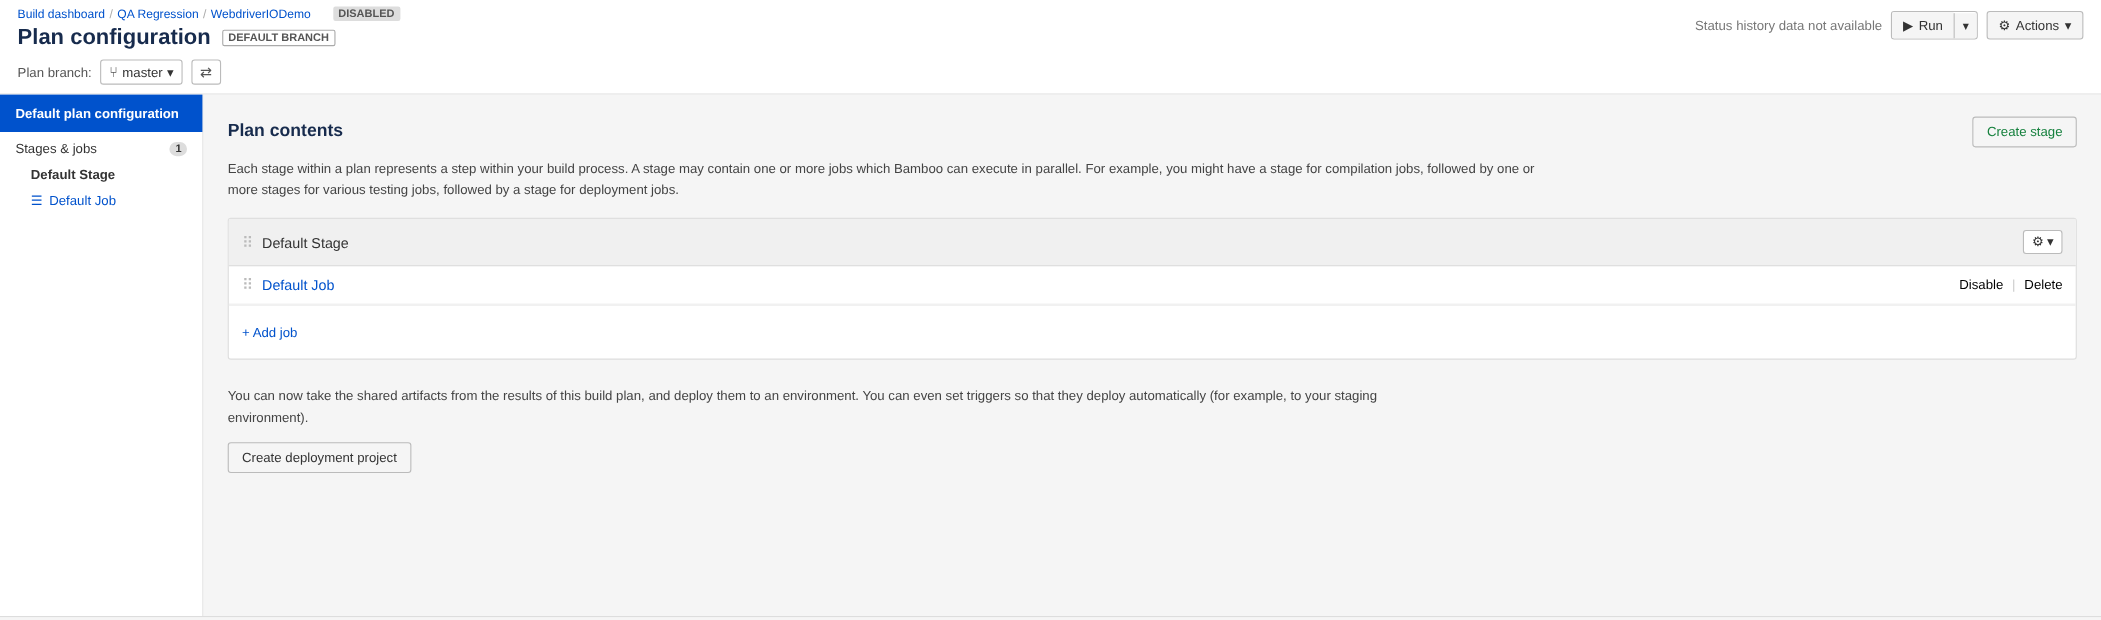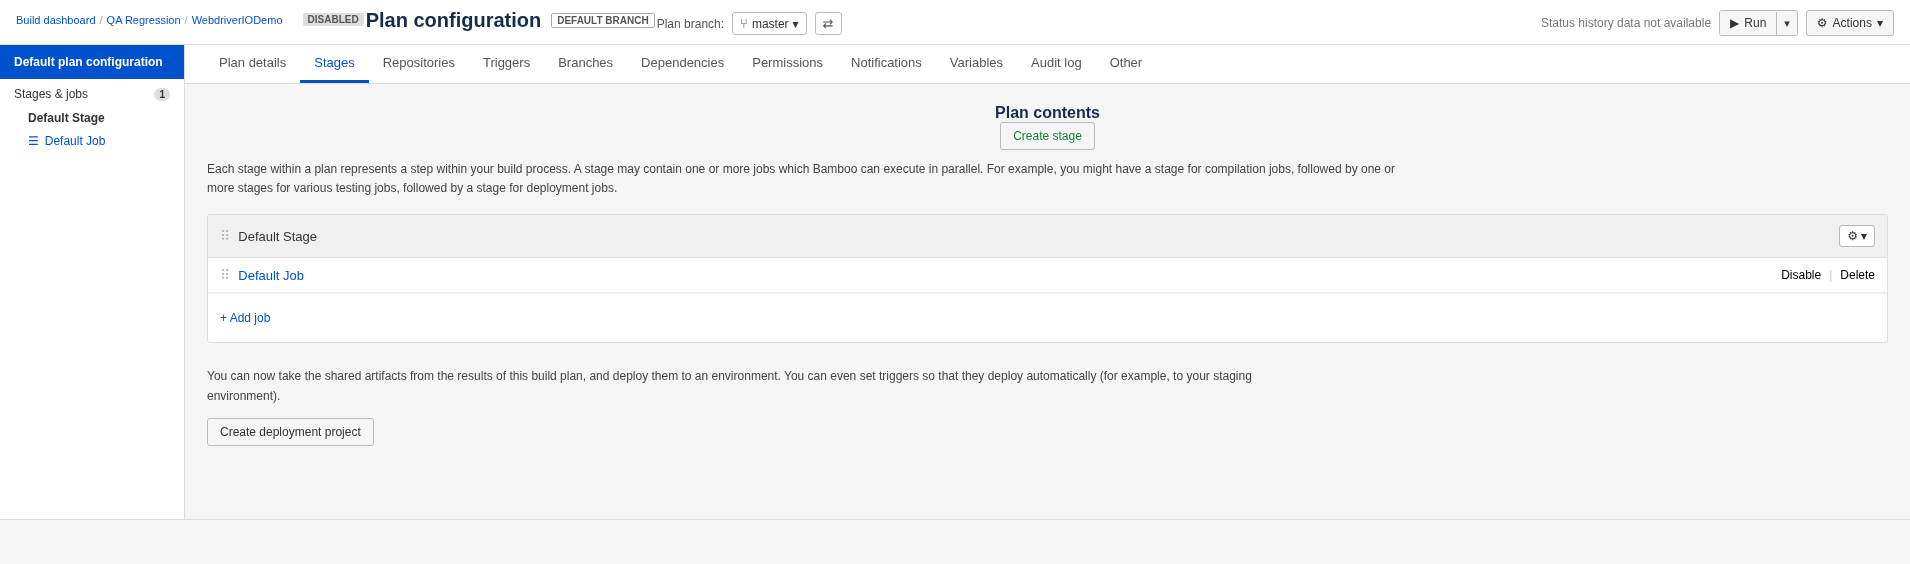--- a/index.html
+++ b/index.html
@@ -7,21 +7,21 @@
 
     
     .top-header {
       background: #fff;
       border-bottom: 1px solid #ddd;
       padding: 6px 16px 8px 16px;
       display: flex;
       align-items: flex-start;
       justify-content: space-between;
     }
-    .top-header-left { display: flex; flex-direction: row; gap: 2px; }
+    .top-header-left { display: flex; flex-direction: column; gap: 2px; }
     .breadcrumb { font-size: 11px; color: #555; display: flex; align-items: center; gap: 4px; margin-bottom: 2px; }
     .breadcrumb a { color: #0052cc; text-decoration: none; }
     .breadcrumb span { color: #555; }
     .breadcrumb .sep { color: #aaa; }
     .disabled-badge {
       background: #ddd;
       color: #555;
       font-size: 10px;
       font-weight: bold;
       padding: 1px 5px;
@@ -111,21 +111,20 @@
     }
     .tab.active { color: #0052cc; border-bottom-color: #0052cc; font-weight: 500; }
 
     
     .content-area { padding: 20px 22px; }
 
     
     .section-header {
       display: flex; align-items: center; justify-content: space-between;
       margin-bottom: 10px;
-      flex-direction: column;
     }
     .section-title { font-size: 16px; font-weight: 600; color: #172b4d; }
     .create-stage-btn {
       background: #f5f5f5; border: 1px solid #bbb; border-radius: 3px;
       padding: 6px 12px; font-size: 12px; color: #15803d; cursor: pointer;
     }
 
     .description-text { font-size: 12px; color: #444; line-height: 1.6; margin-bottom: 16px; max-width: 1200px; }
 
     
@@ -226,33 +225,20 @@
     </div>
     <div class="sidebar-subsection">Default Stage</div>
     <div class="sidebar-subitem">
       <span>☰</span>
       <span>Default Job</span>
     </div>
   </div>
 
   <div class="main-content">
 
-    <div class="tabs-bar">
-      <div class="tab">Plan details</div>
-      <div class="tab active">Stages</div>
-      <div class="tab">Repositories</div>
-      <div class="tab">Triggers</div>
-      <div class="tab">Branches</div>
-      <div class="tab">Dependencies</div>
-      <div class="tab">Permissions</div>
-      <div class="tab">Notifications</div>
-      <div class="tab">Variables</div>
-      <div class="tab">Audit log</div>
-      <div class="tab">Other</div>
-    </div>
 
     <div class="content-area">
 
       <div class="section-header">
         <span class="section-title">Plan contents</span>
         <button class="create-stage-btn">Create stage</button>
       </div>
       <p class="description-text">Each stage within a plan represents a step within your build process. A stage may contain one or more jobs which Bamboo can execute in parallel. For example, you might have a stage for compilation jobs, followed by one or more stages for various testing jobs, followed by a stage for deployment jobs.</p>
 
       <div class="stage-container">

